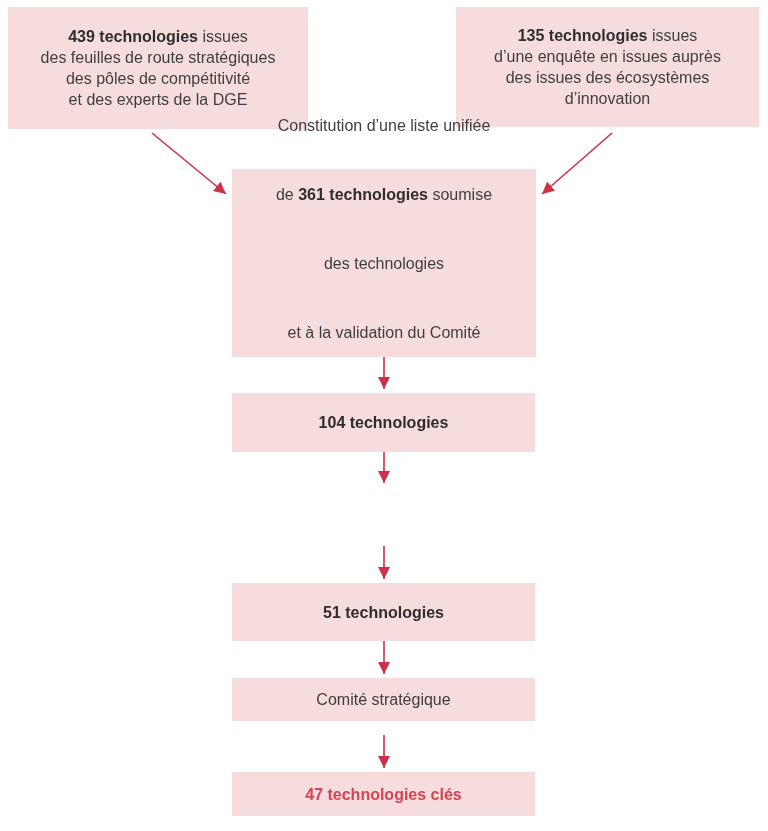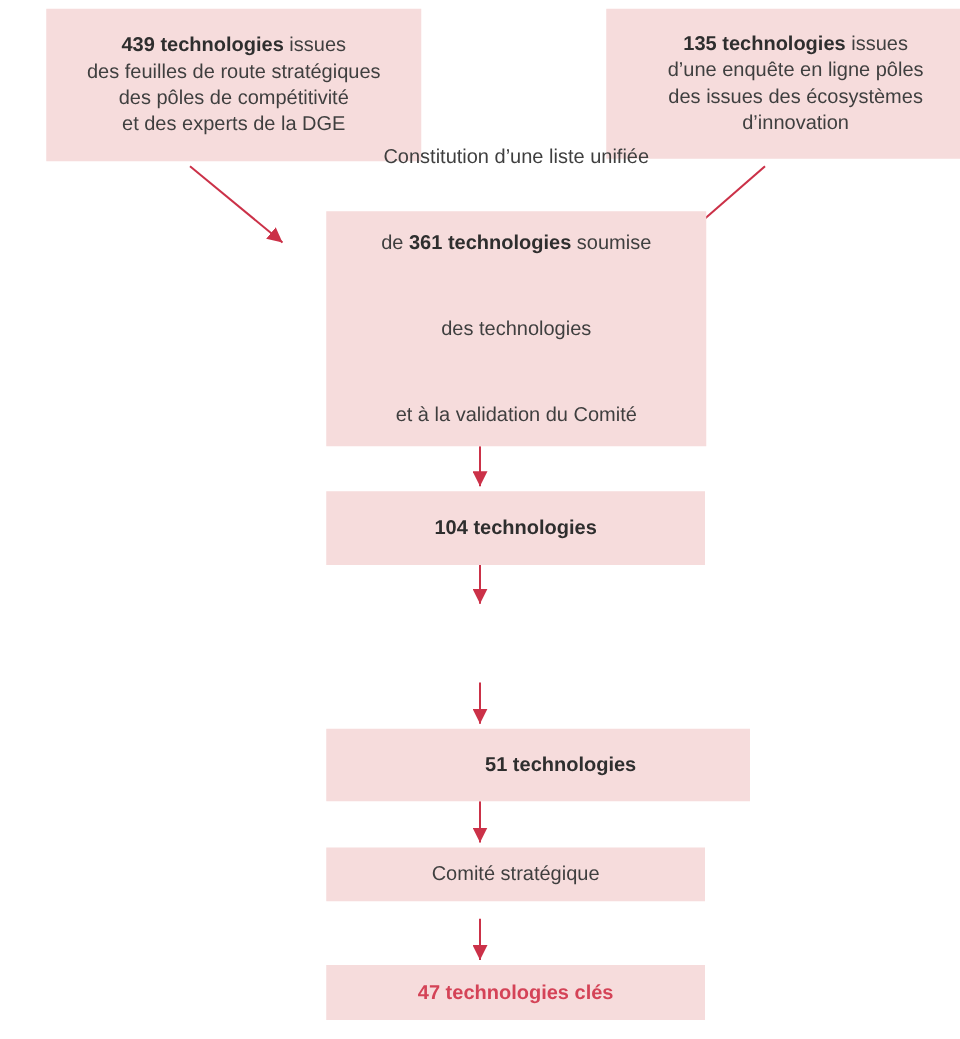--- a/index.html
+++ b/index.html
@@ -25,30 +25,29 @@
   .flow-box{
     position:absolute;
     background:var(--box-fill);
     display:flex;
     flex-direction:column;
     justify-content:center;
     align-items:center;
     text-align:center;
     font-size:16px;
     line-height:21px;
-    margin-left:29px;
   }
   .flow-box .line{white-space:nowrap;}
   .flow-box .b{font-weight:700;color:var(--text-bold);}
   .box-src-left   {left:8px;   top:7px;   width:300px; height:122px;}
   .box-src-right  {left:456px; top:7px;   width:303px; height:120px;}
   .box-unified    {left:232px; top:169px; width:304px; height:188px;gap:48px;}
   .box-104        {left:232px; top:393px; width:303px; height:59px;}
   .box-groups     {left:232px; top:487px; width:303px; height:59px;}
-  .box-51         {left:232px; top:583px; width:303px; height:58px;padding-left:36px;}
+  .box-51         {left:232px; top:583px; width:303px; height:58px;}
   .box-comite     {left:232px; top:678px; width:303px; height:43px;}
   .box-final      {left:232px; top:772px; width:303px; height:44px;}
   .box-final .line,.box-final .b{color:var(--accent-text);font-weight:700;}
 </style>
 </head>
 <body>
 
 <div class="canvas">
 
   <svg class="arrow-layer" width="768" height="831" viewBox="0 0 768 831" xmlns="http://www.w3.org/2000/svg">
@@ -69,21 +68,21 @@
   </svg>
 
   <div class="flow-box box-src-left">
       <div class="line"><span class="b">439 technologies</span><span> issues</span></div>
       <div class="line"><span>des feuilles de route stratégiques</span></div>
       <div class="line"><span>des pôles de compétitivité</span></div>
       <div class="line"><span>et des experts de la DGE</span></div>
     </div>
   <div class="flow-box box-src-right">
       <div class="line"><span class="b">135 technologies</span><span> issues</span></div>
-      <div class="line"><span>d’une enquête en ligne pôles</span></div>
+      <div class="line"><span>d’une enquête en issues auprès</span></div>
       <div class="line"><span>des issues des écosystèmes</span></div>
       <div class="line"><span>d’innovation</span></div>
     </div>
   <div class="flow-box box-unified">
       <div class="line"><span>Constitution d’une liste unifiée</span></div>
       <div class="line"><span>de </span><span class="b">361 technologies</span><span> soumise</span></div>
       <div class="line"><span>des technologies</span></div>
       <div class="line"><span>et à la validation du Comité</span></div>
       <div class="line"><span>stratégiques</span></div>
     </div>

